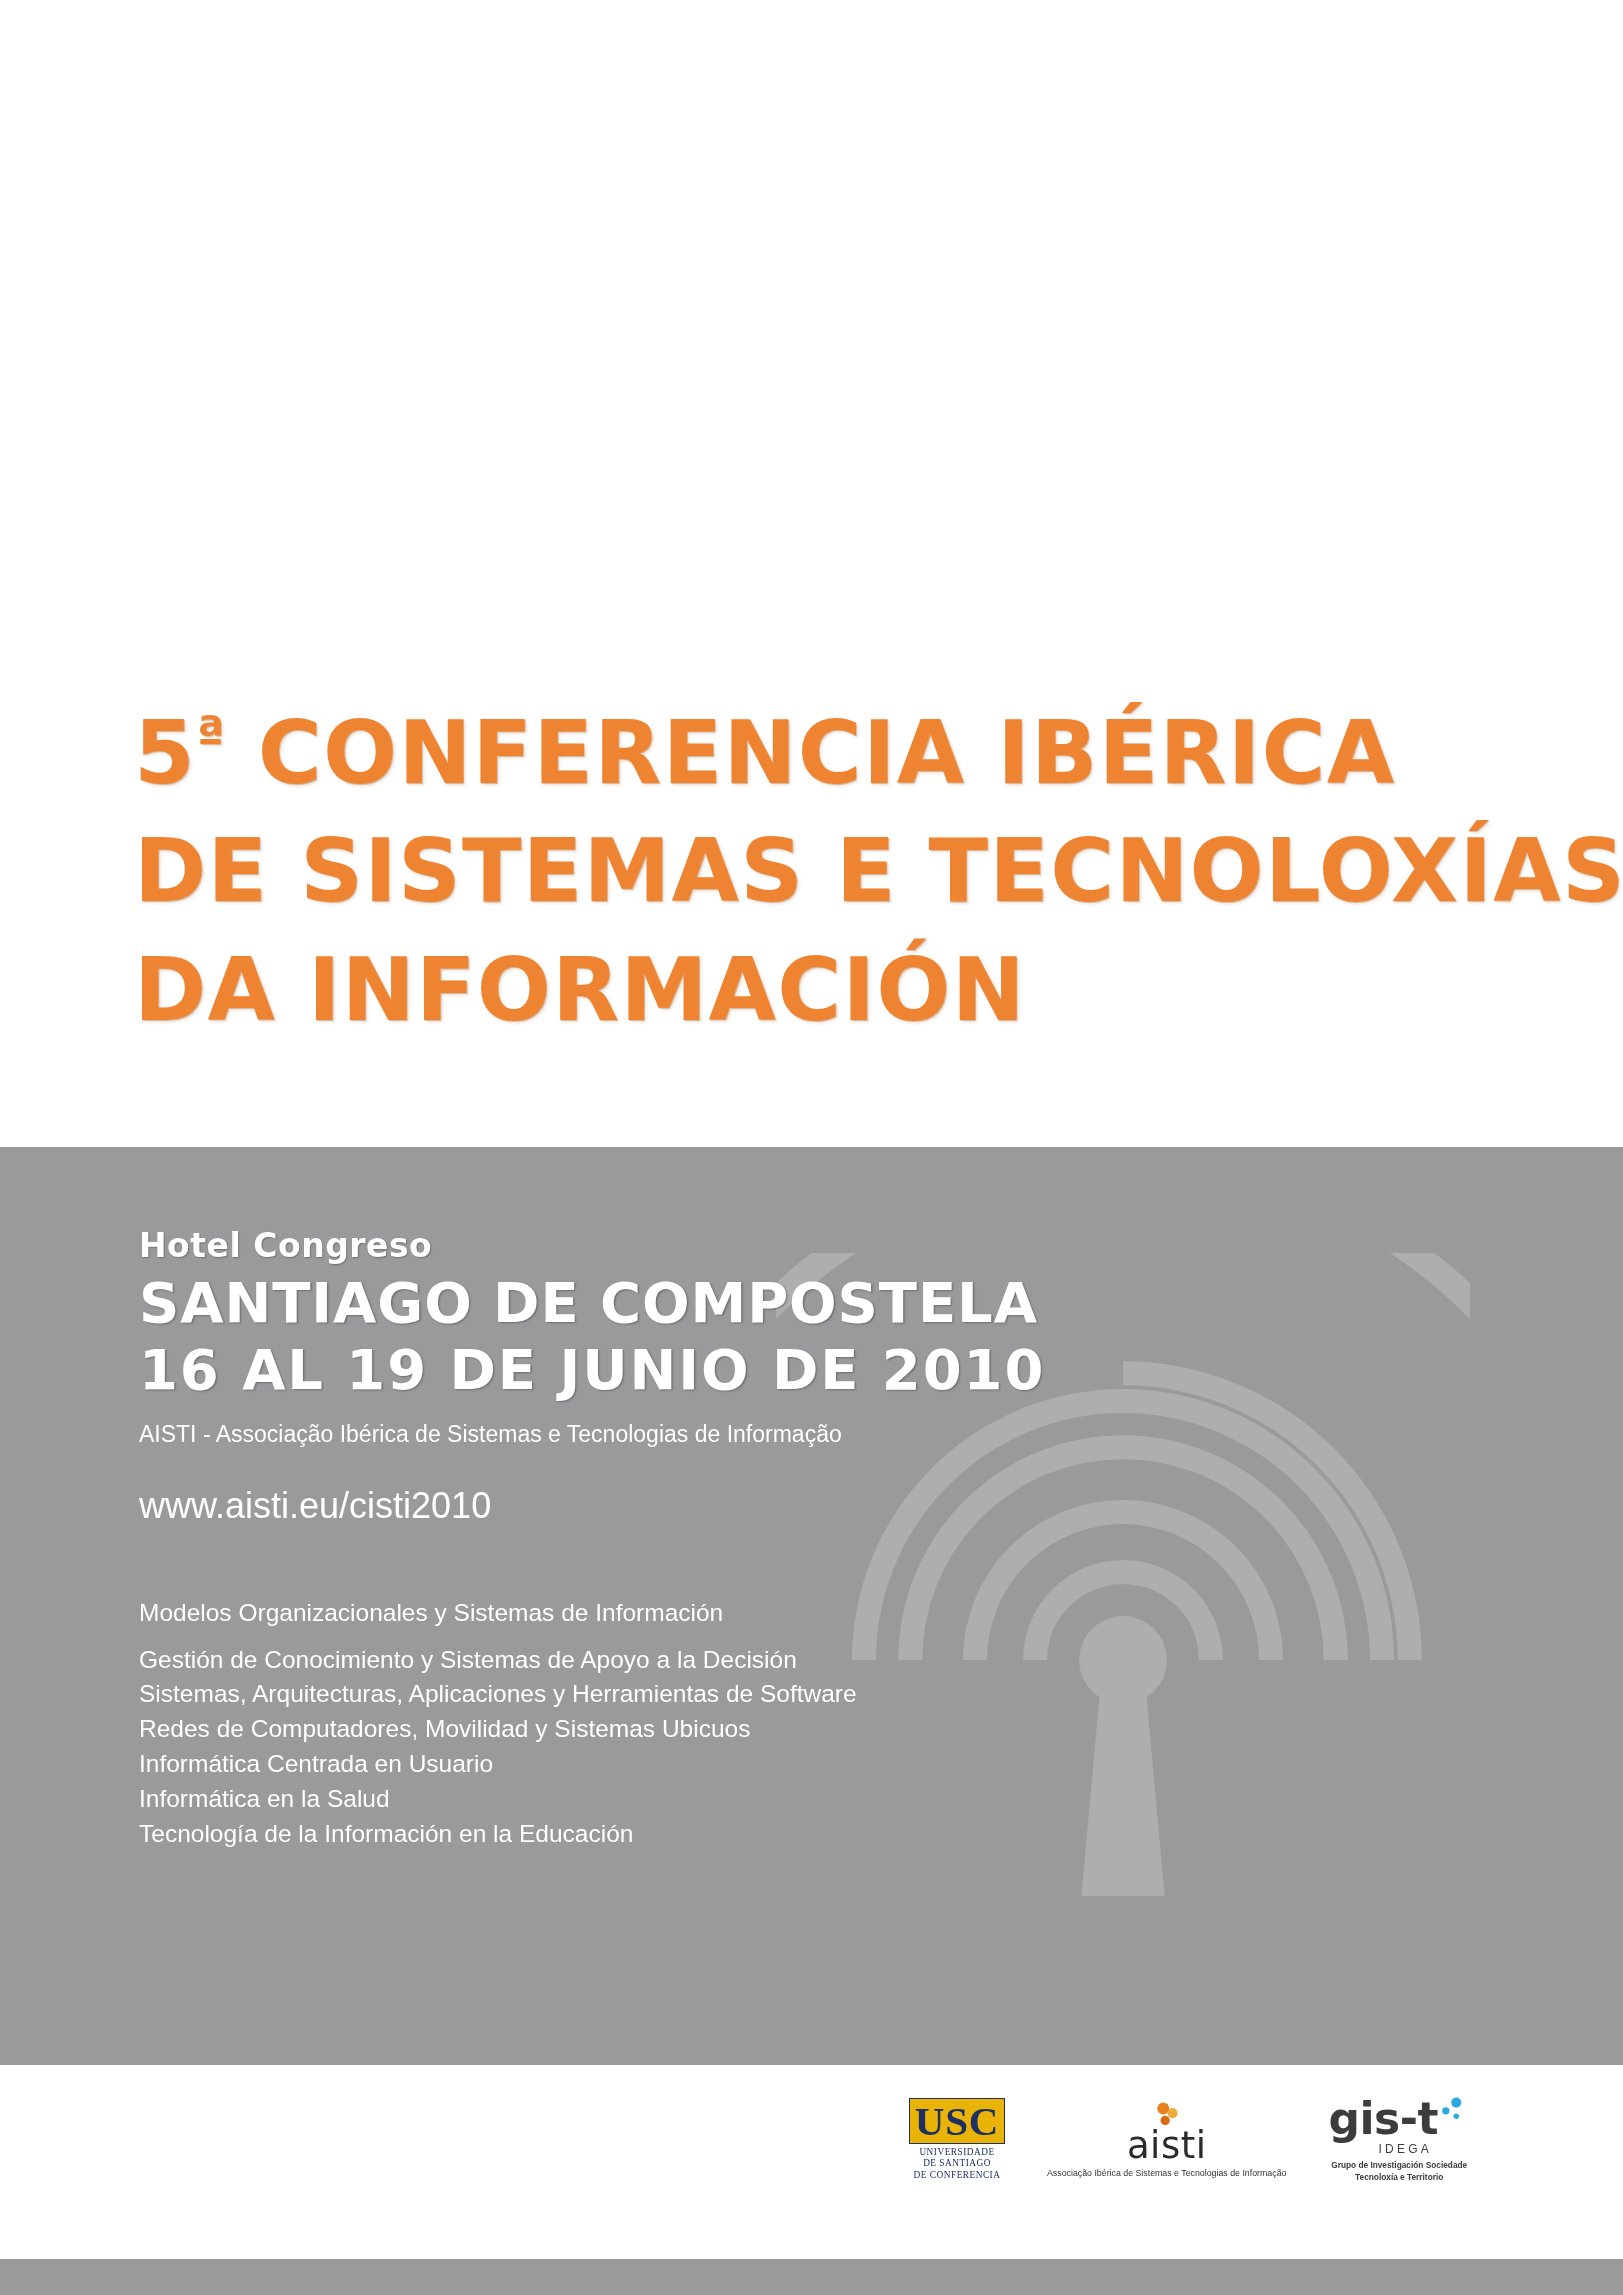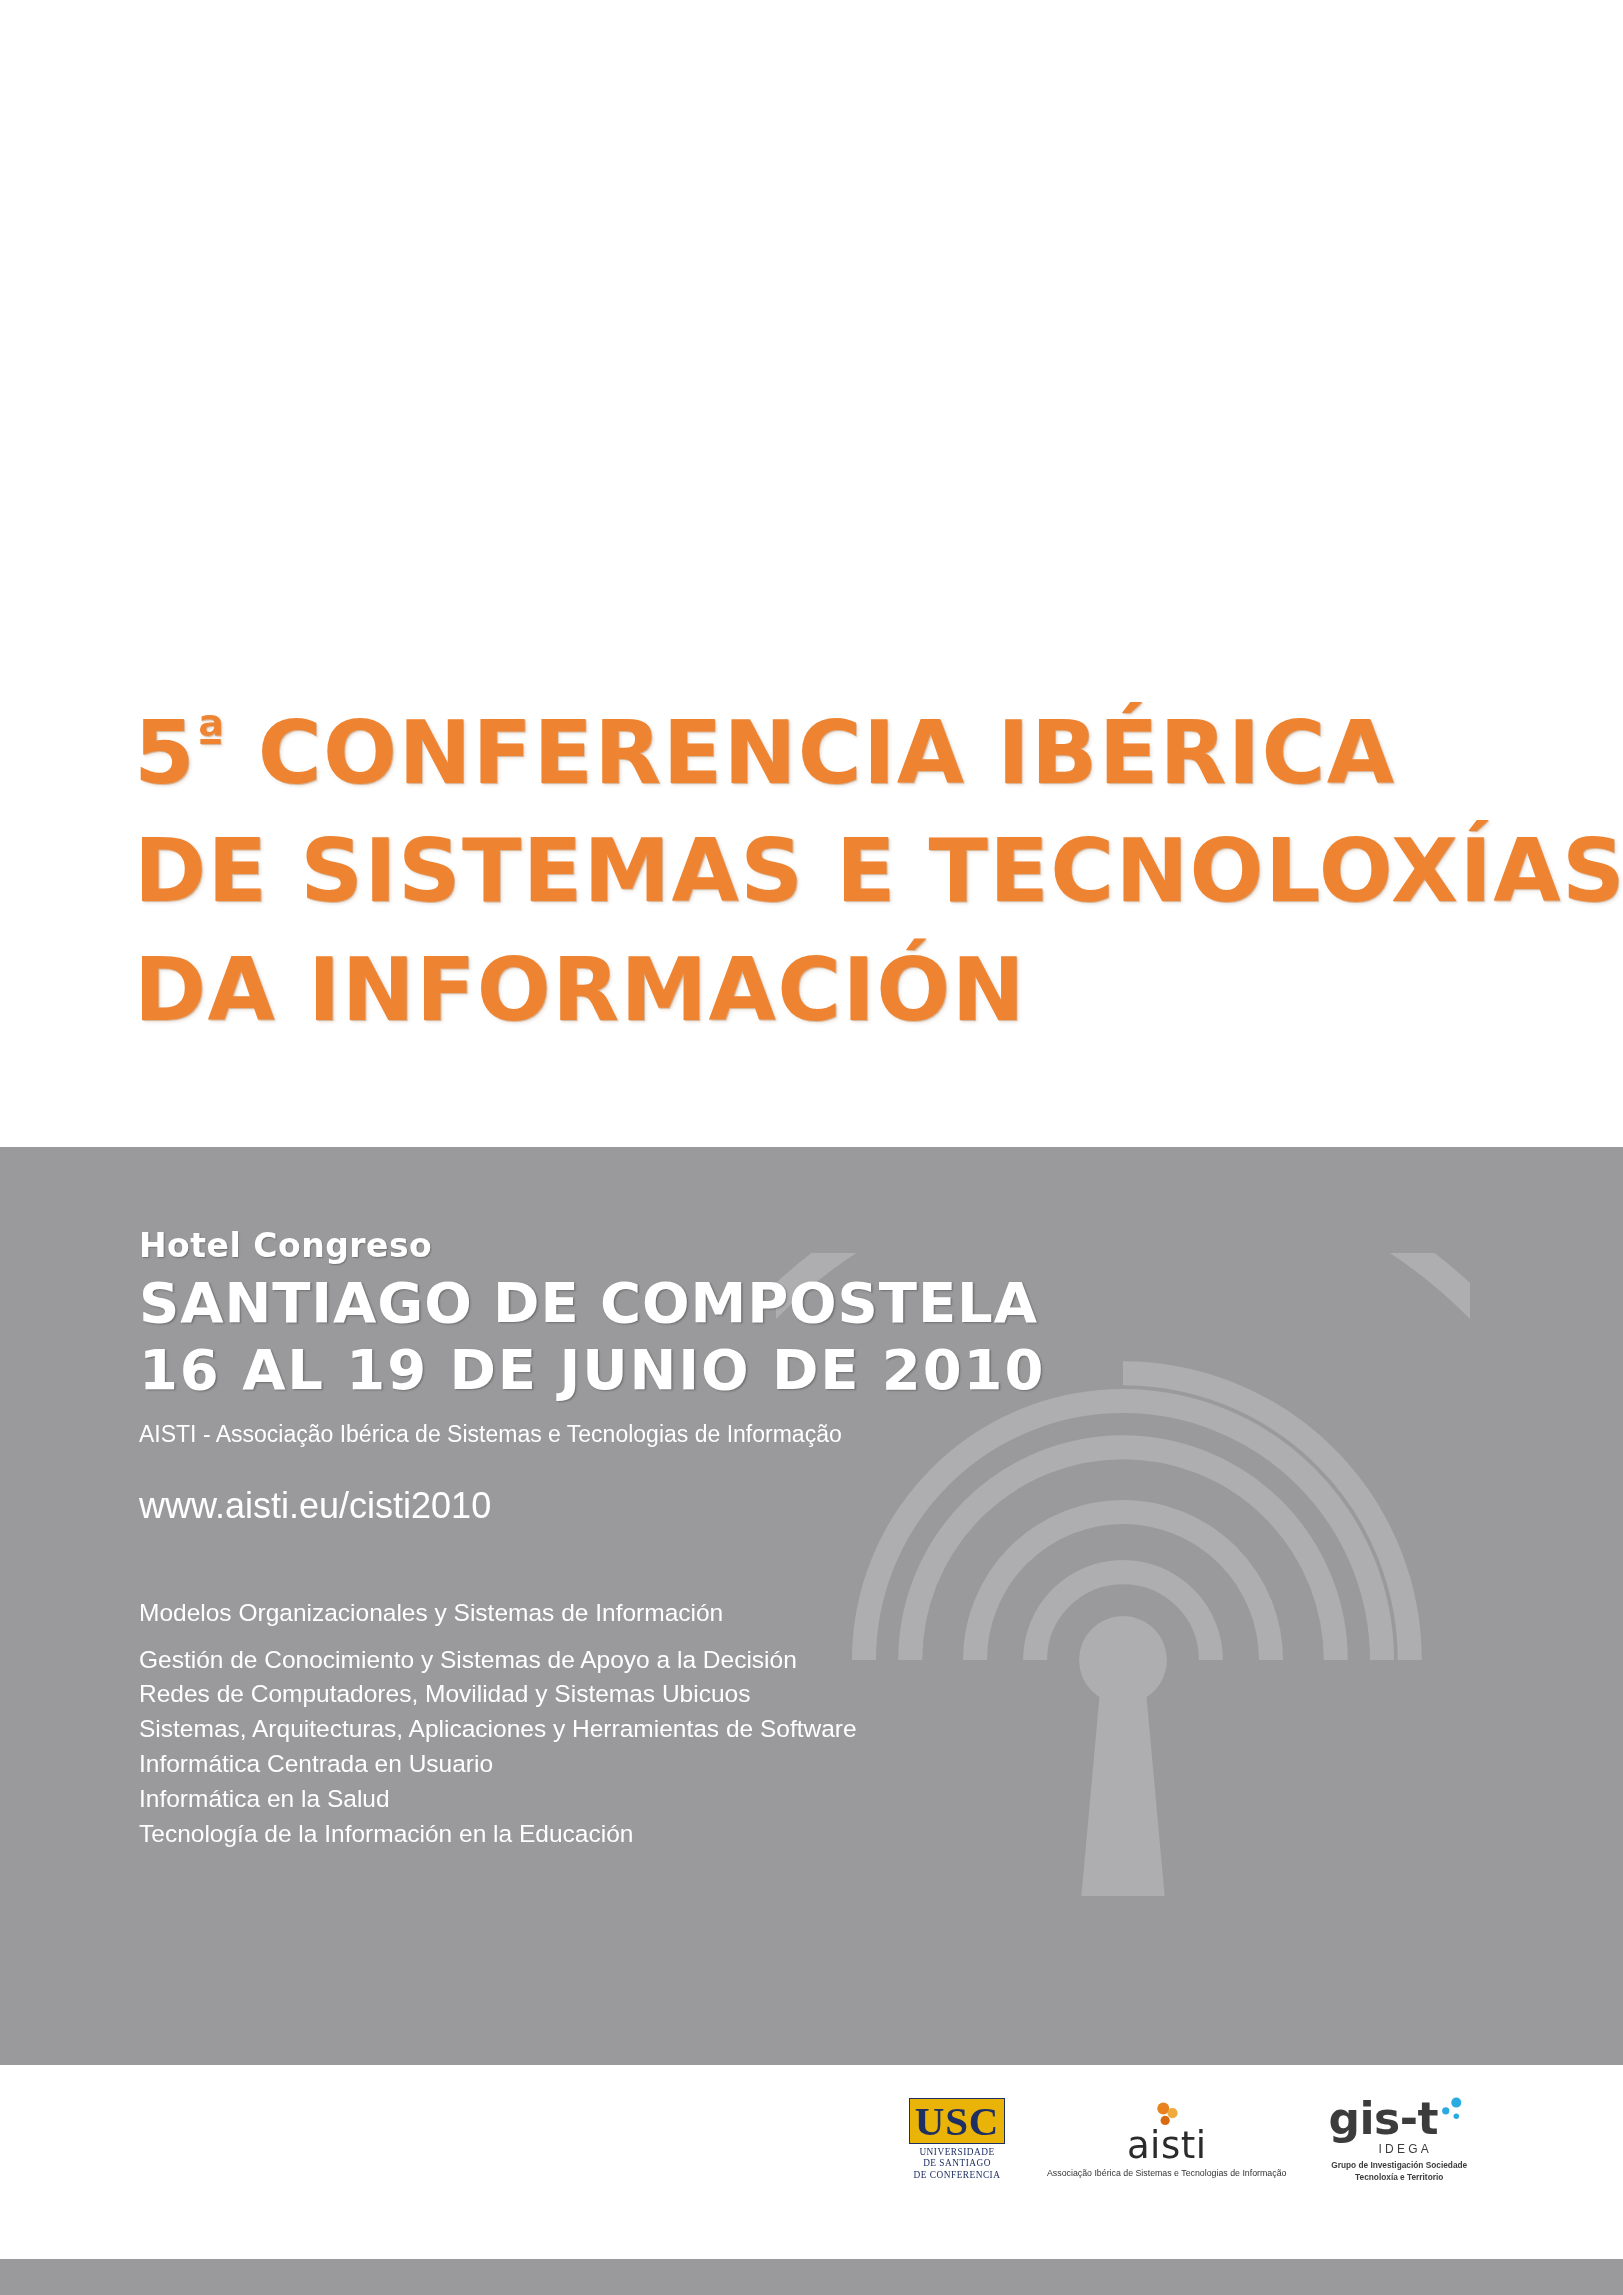--- a/index.html
+++ b/index.html
@@ -307,22 +307,22 @@
     <div class="grey-content">
       <div class="hotel-label">Hotel Congreso</div>
       <div class="city">SANTIAGO DE COMPOSTELA</div>
       <div class="dates">16 AL 19 DE JUNIO DE 2010</div>
       <div class="assoc">AISTI - Associação Ibérica de Sistemas e Tecnologias de Informação</div>
       <div class="website">www.aisti.eu/cisti2010</div>
 
       <ul class="topics">
         <li class="first">Modelos Organizacionales y Sistemas de Información</li>
         <li>Gestión de Conocimiento y Sistemas de Apoyo a la Decisión</li>
+        <li>Sistemas, Arquitecturas, Aplicaciones y Herramientas de Software</li>
         <li>Redes de Computadores, Movilidad y Sistemas Ubicuos</li>
-        <li>Sistemas, Arquitecturas, Aplicaciones y Herramientas de Software</li>
         <li>Informática Centrada en Usuario</li>
         <li>Informática en la Salud</li>
         <li>Tecnología de la Información en la Educación</li>
       </ul>
     </div>
   </div>
 
   <div class="logo-strip">
     <div class="logos">
 

